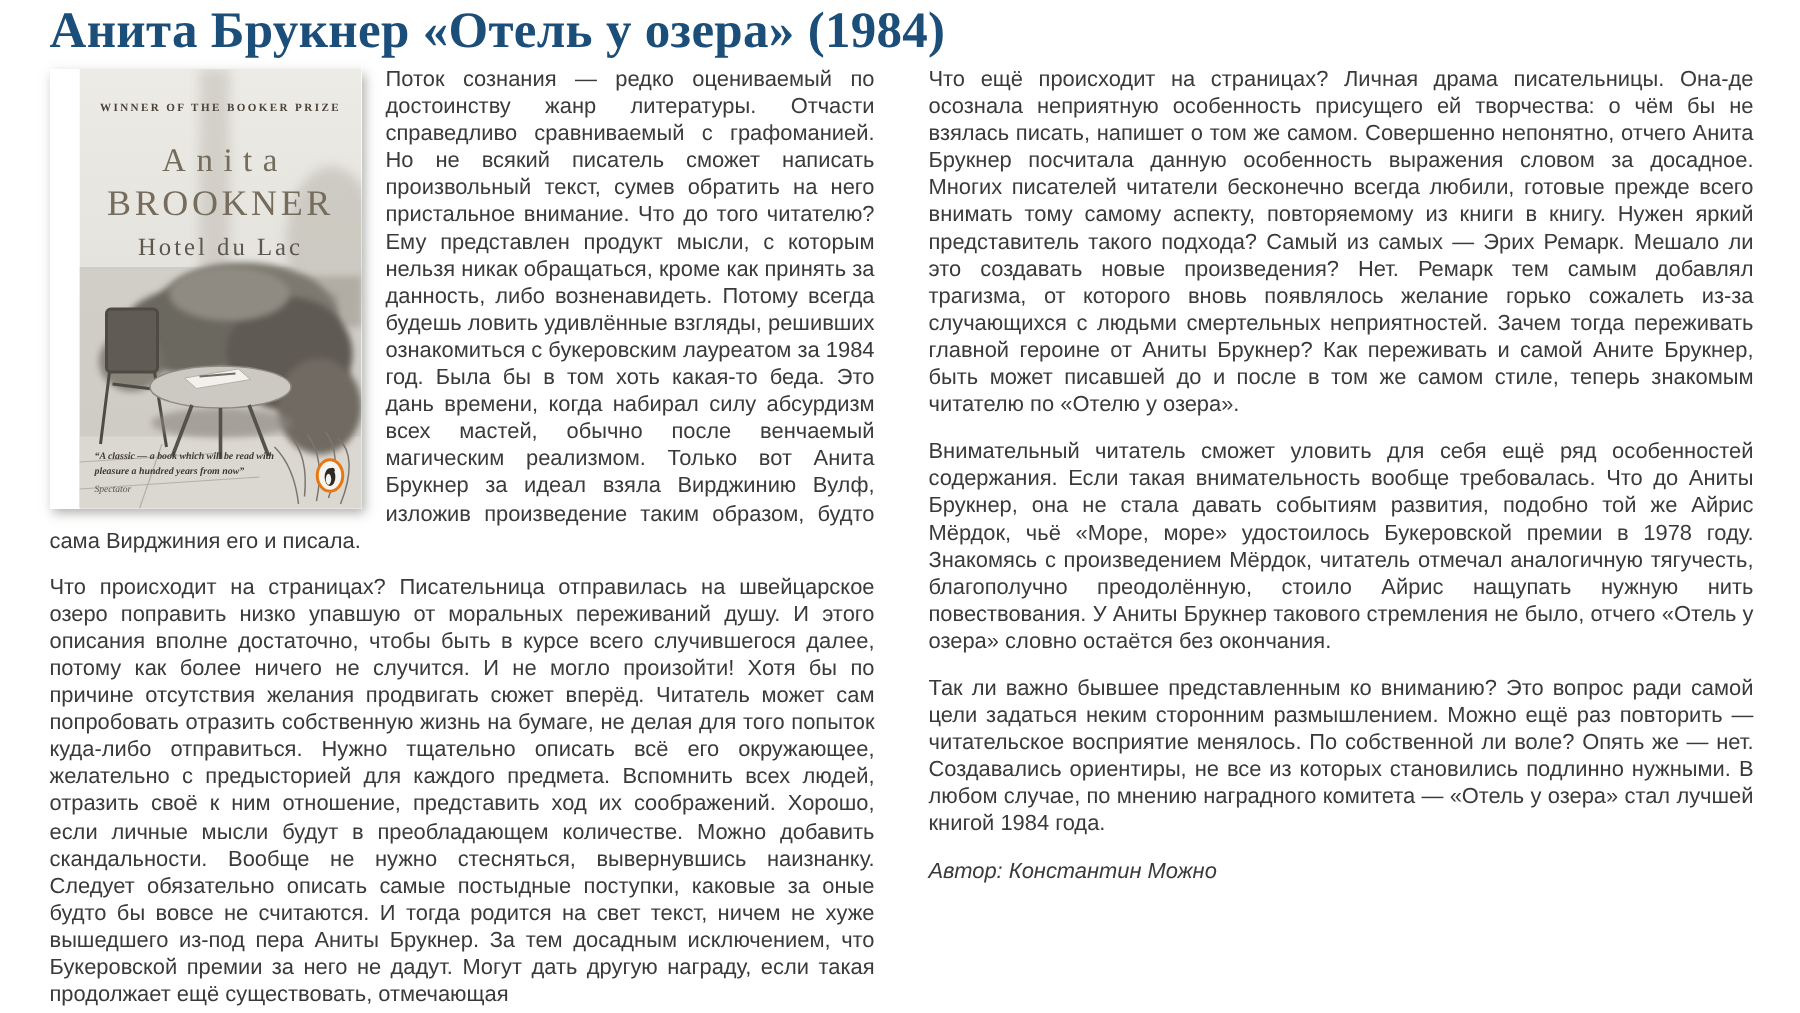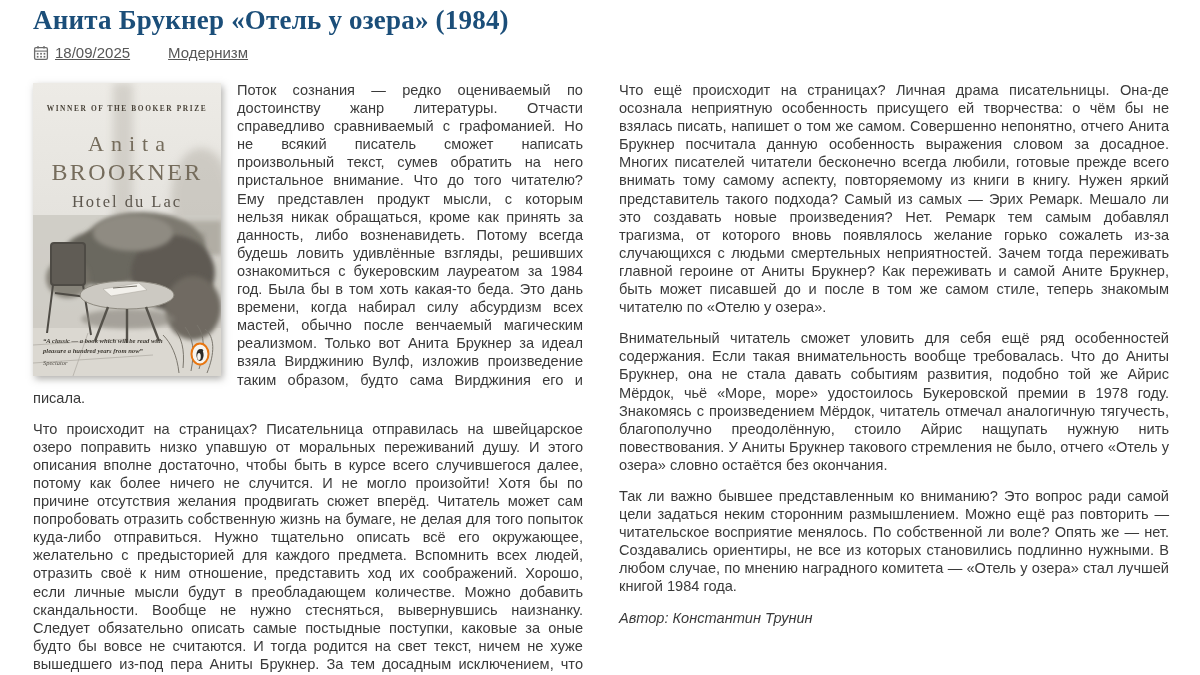--- a/index.html
+++ b/index.html
@@ -7,21 +7,21 @@
     width: 1200px; height: 675px; overflow: hidden;
     background: #ffffff;
     font-family: "Liberation Sans", "DejaVu Sans", sans-serif;
     -webkit-font-smoothing: antialiased;
   }
   .page { padding: 5px 31px 0 33px; }
 
   .page-title {
     font-family: "Liberation Serif", "DejaVu Serif", serif;
     font-weight: bold;
-    font-size: 27px; line-height: 31px;
+    font-size: 34px; line-height: 31px;
     color: #1b4e79;
     margin: 0 0 8px 0;
     letter-spacing: 0.2px;
   }
 
   .meta-row { display: flex; align-items: center; gap: 38px; margin-bottom: 20px; }
   .meta-item { display: flex; align-items: center; gap: 6px; }
   .meta-link {
     color: #575757; font-size: 15px;
     text-decoration: underline; cursor: pointer;
@@ -35,50 +35,33 @@
     color: #3a3a3a;
     text-align: justify;
   }
   .col p { margin: 0 0 13px 0; }
 
   .book-cover {
     float: left;
     width: 188px; height: 293px;
     margin: 2px 16px 12px 0;
     box-shadow: 2px 3px 7px rgba(100, 97, 92, 0.5);
+    padding-left: 20px;
   }
   .book-cover svg { display: block; width: 100%; height: 100%; }
 
   .author-line { font-style: italic; }
 </style>
 </head>
 <body>
 
 <div class="page">
 
   <h1 class="page-title">Анита Брукнер «Отель у озера» (1984)</h1>
 
-  <div class="meta-row">
-    <span class="meta-item">
-      <svg class="cal-icon" viewBox="0 0 16 16">
-        <rect x="1.6" y="2.6" width="12.8" height="11.8" rx="1.4" fill="none" stroke="#6b6b6b" stroke-width="1.3"></rect>
-        <line x1="1.6" y1="6.1" x2="14.4" y2="6.1" stroke="#6b6b6b" stroke-width="1.1"></line>
-        <line x1="5" y1="1" x2="5" y2="3.6" stroke="#6b6b6b" stroke-width="1.3"></line>
-        <line x1="11" y1="1" x2="11" y2="3.6" stroke="#6b6b6b" stroke-width="1.3"></line>
-        <rect x="3.8" y="7.9" width="1.7" height="1.7" fill="#6b6b6b"></rect>
-        <rect x="7.2" y="7.9" width="1.7" height="1.7" fill="#6b6b6b"></rect>
-        <rect x="10.6" y="7.9" width="1.7" height="1.7" fill="#6b6b6b"></rect>
-        <rect x="3.8" y="10.9" width="1.7" height="1.7" fill="#6b6b6b"></rect>
-        <rect x="7.2" y="10.9" width="1.7" height="1.7" fill="#6b6b6b"></rect>
-        <rect x="10.6" y="10.9" width="1.7" height="1.7" fill="#6b6b6b"></rect>
-      </svg>
-      <a class="meta-link">18/09/2025</a>
-    </span>
-    <a class="meta-link">Модернизм</a>
-  </div>
 
   <div class="content">
 
     <div class="col">
 
       <div class="book-cover">
         <svg viewBox="0 0 188 293" xmlns="http://www.w3.org/2000/svg">
           <defs>
             <linearGradient id="coverBg" x1="0" y1="0" x2="0" y2="1">
               <stop offset="0" stop-color="#edebe6"></stop>
@@ -161,17 +144,17 @@
       </div>
 
       <p>Поток сознания — редко оцениваемый по достоинству жанр литературы. Отчасти справедливо сравниваемый с графоманией. Но не всякий писатель сможет написать произвольный текст, сумев обратить на него пристальное внимание. Что до того читателю? Ему представлен продукт мысли, с которым нельзя никак обращаться, кроме как принять за данность, либо возненавидеть. Потому всегда будешь ловить удивлённые взгляды, решивших ознакомиться с букеровским лауреатом за 1984 год. Была бы в том хоть какая-то беда. Это дань времени, когда набирал силу абсурдизм всех мастей, обычно после венчаемый магическим реализмом. Только вот Анита Брукнер за идеал взяла Вирджинию Вулф, изложив произведение таким образом, будто сама Вирджиния его и писала.</p>
       <p>Что происходит на страницах? Писательница отправилась на швейцарское озеро поправить низко упавшую от моральных переживаний душу. И этого описания вполне достаточно, чтобы быть в курсе всего случившегося далее, потому как более ничего не случится. И не могло произойти! Хотя бы по причине отсутствия желания продвигать сюжет вперёд. Читатель может сам попробовать отразить собственную жизнь на бумаге, не делая для того попыток куда-либо отправиться. Нужно тщательно описать всё его окружающее, желательно с предысторией для каждого предмета. Вспомнить всех людей, отразить своё к ним отношение, представить ход их соображений. Хорошо, если личные мысли будут в преобладающем количестве. Можно добавить скандальности. Вообще не нужно стесняться, вывернувшись наизнанку. Следует обязательно описать самые постыдные поступки, каковые за оные будто бы вовсе не считаются. И тогда родится на свет текст, ничем не хуже вышедшего из-под пера Аниты Брукнер. За тем досадным исключением, что Букеровской премии за него не дадут. Могут дать другую награду, если такая продолжает ещё существовать, отмечающая</p>
     </div>
 
     <div class="col">
       <p>Что ещё происходит на страницах? Личная драма писательницы. Она-де осознала неприятную особенность присущего ей творчества: о чём бы не взялась писать, напишет о том же самом. Совершенно непонятно, отчего Анита Брукнер посчитала данную особенность выражения словом за досадное. Многих писателей читатели бесконечно всегда любили, готовые прежде всего внимать тому самому аспекту, повторяемому из книги в книгу. Нужен яркий представитель такого подхода? Самый из самых — Эрих Ремарк. Мешало ли это создавать новые произведения? Нет. Ремарк тем самым добавлял трагизма, от которого вновь появлялось желание горько сожалеть из-за случающихся с людьми смертельных неприятностей. Зачем тогда переживать главной героине от Аниты Брукнер? Как переживать и самой Аните Брукнер, быть может писавшей до и после в том же самом стиле, теперь знакомым читателю по «Отелю у озера».</p>
       <p>Внимательный читатель сможет уловить для себя ещё ряд особенностей содержания. Если такая внимательность вообще требовалась. Что до Аниты Брукнер, она не стала давать событиям развития, подобно той же Айрис Мёрдок, чьё «Море, море» удостоилось Букеровской премии в 1978 году. Знакомясь с произведением Мёрдок, читатель отмечал аналогичную тягучесть, благополучно преодолённую, стоило Айрис нащупать нужную нить повествования. У Аниты Брукнер такового стремления не было, отчего «Отель у озера» словно остаётся без окончания.</p>
       <p>Так ли важно бывшее представленным ко вниманию? Это вопрос ради самой цели задаться неким сторонним размышлением. Можно ещё раз повторить — читательское восприятие менялось. По собственной ли воле? Опять же — нет. Создавались ориентиры, не все из которых становились подлинно нужными. В любом случае, по мнению наградного комитета — «Отель у озера» стал лучшей книгой 1984 года.</p>
-      <p class="author-line">Автор: Константин Трунин</p>
+      <p class="author-line">Автор: Константин Можно</p>
     </div>
 
   </div>
 </div>
 
 </body></html>

